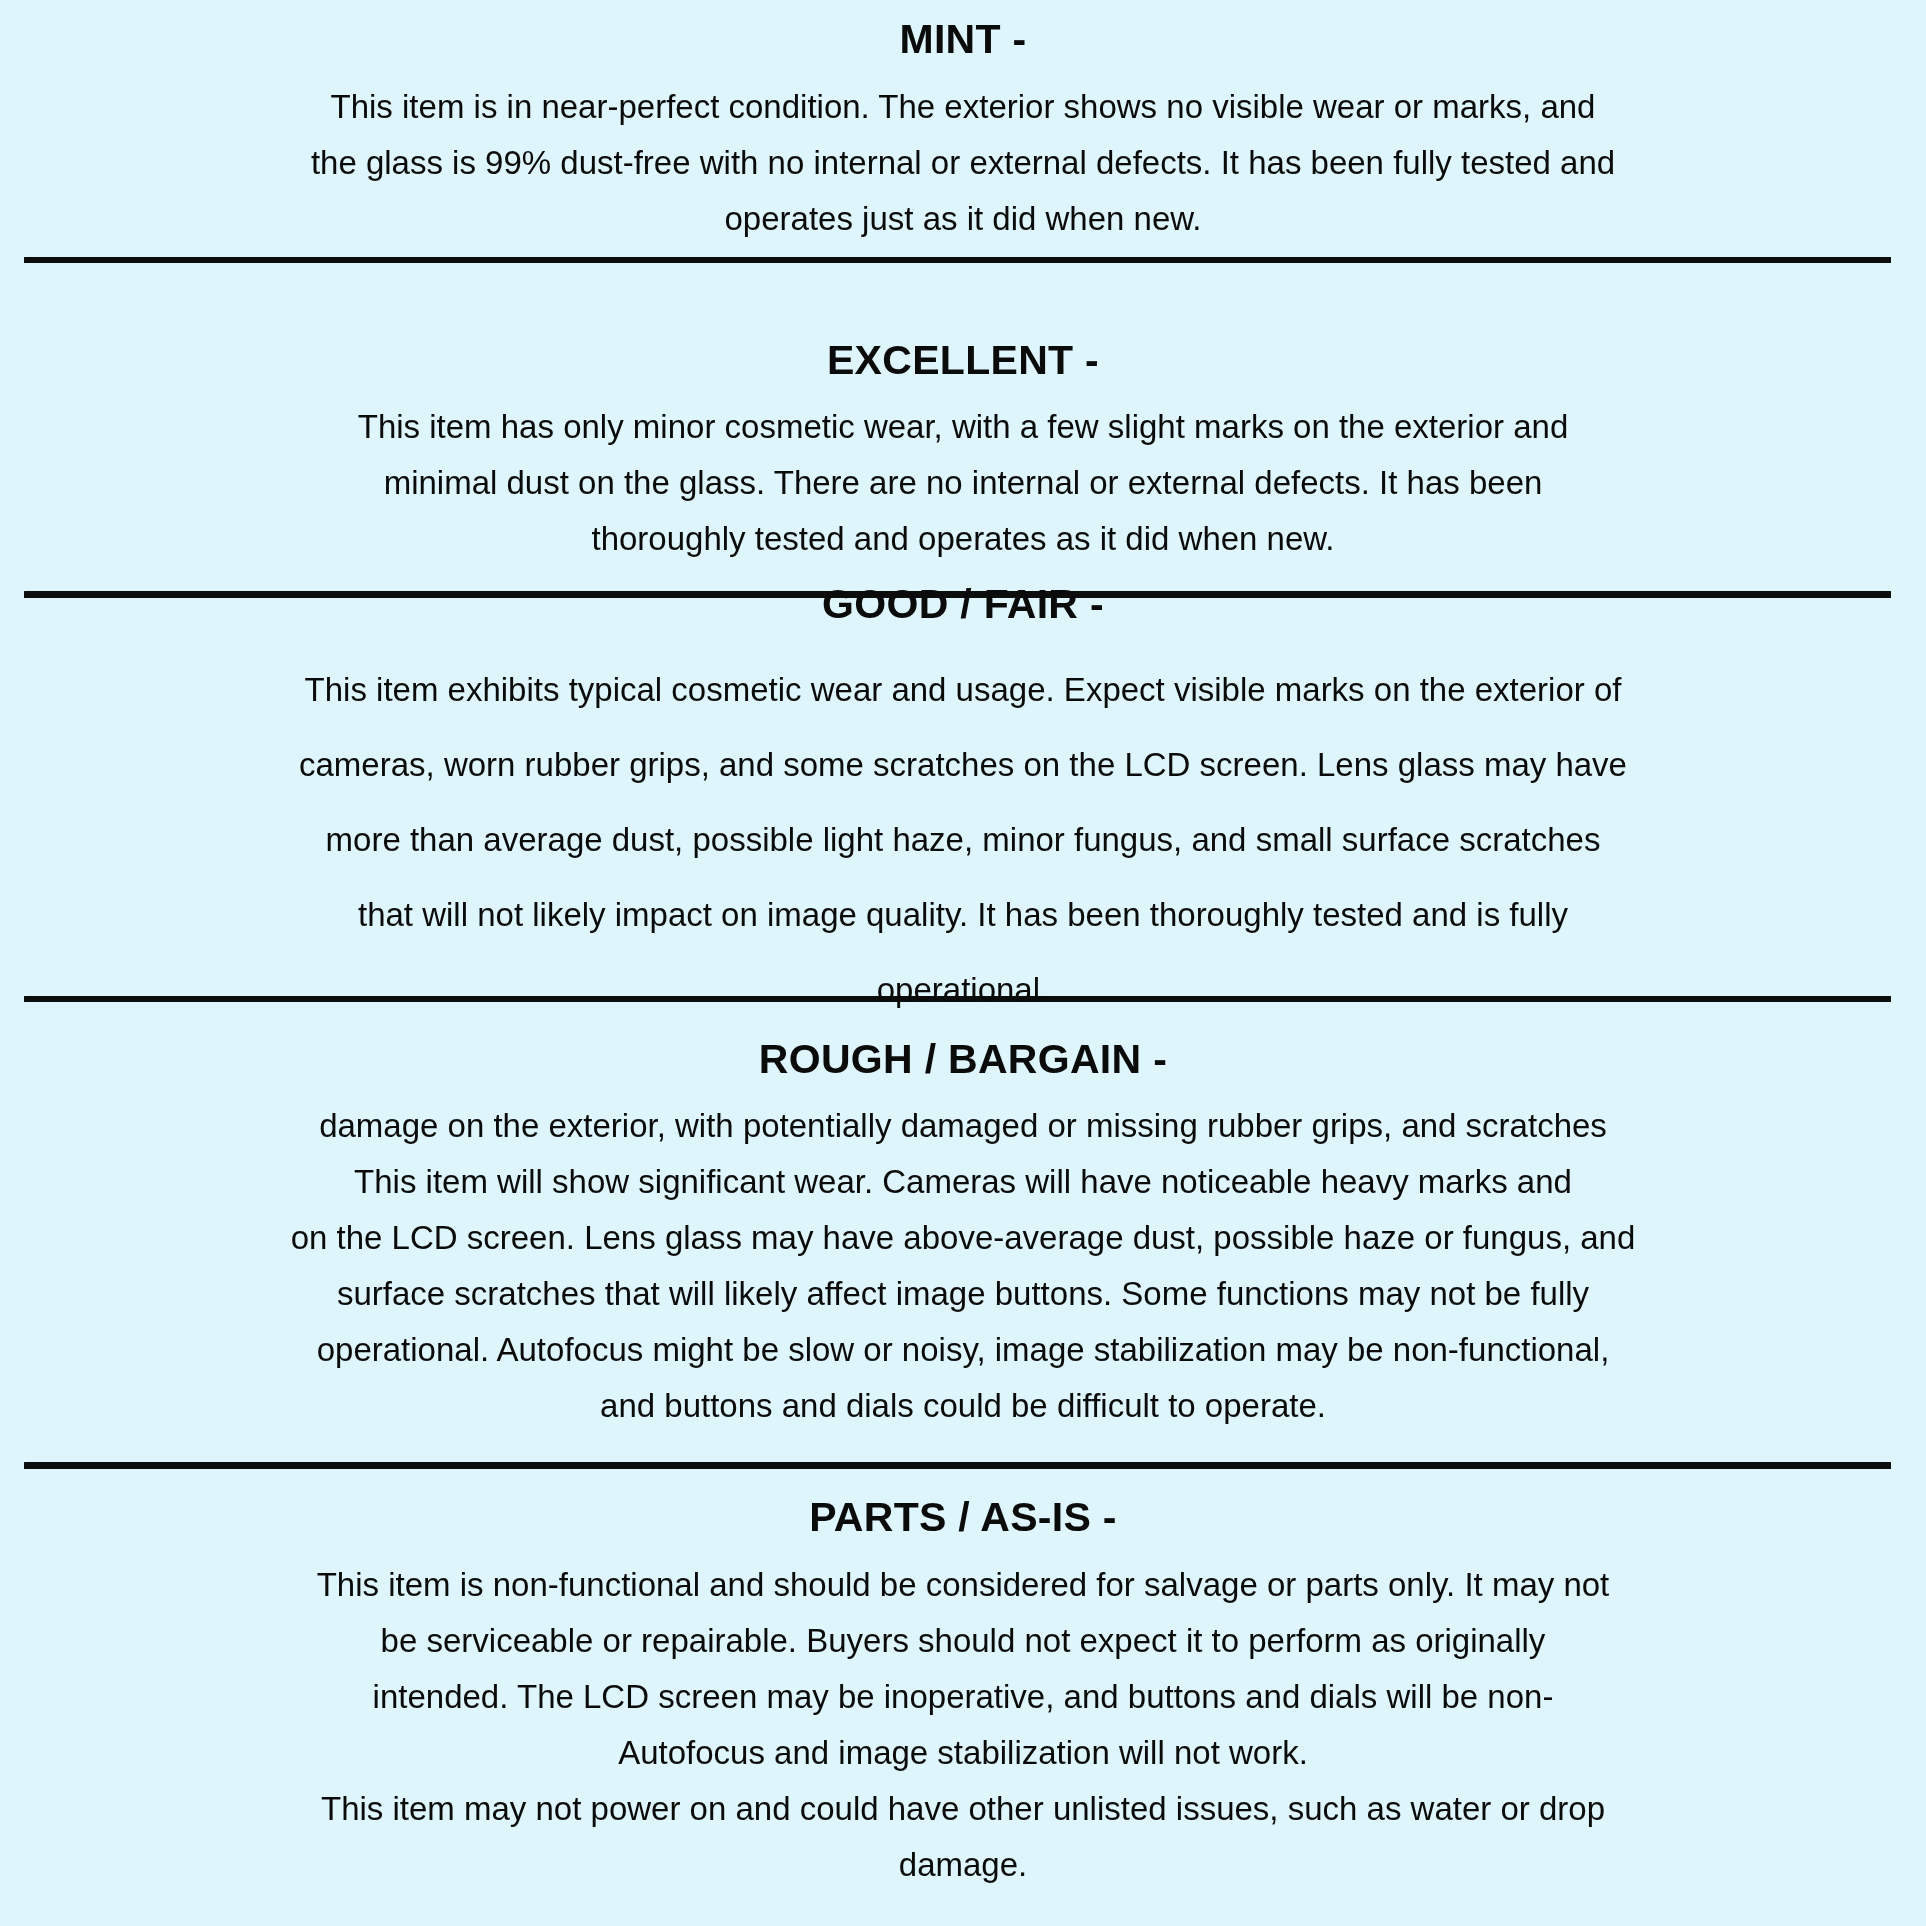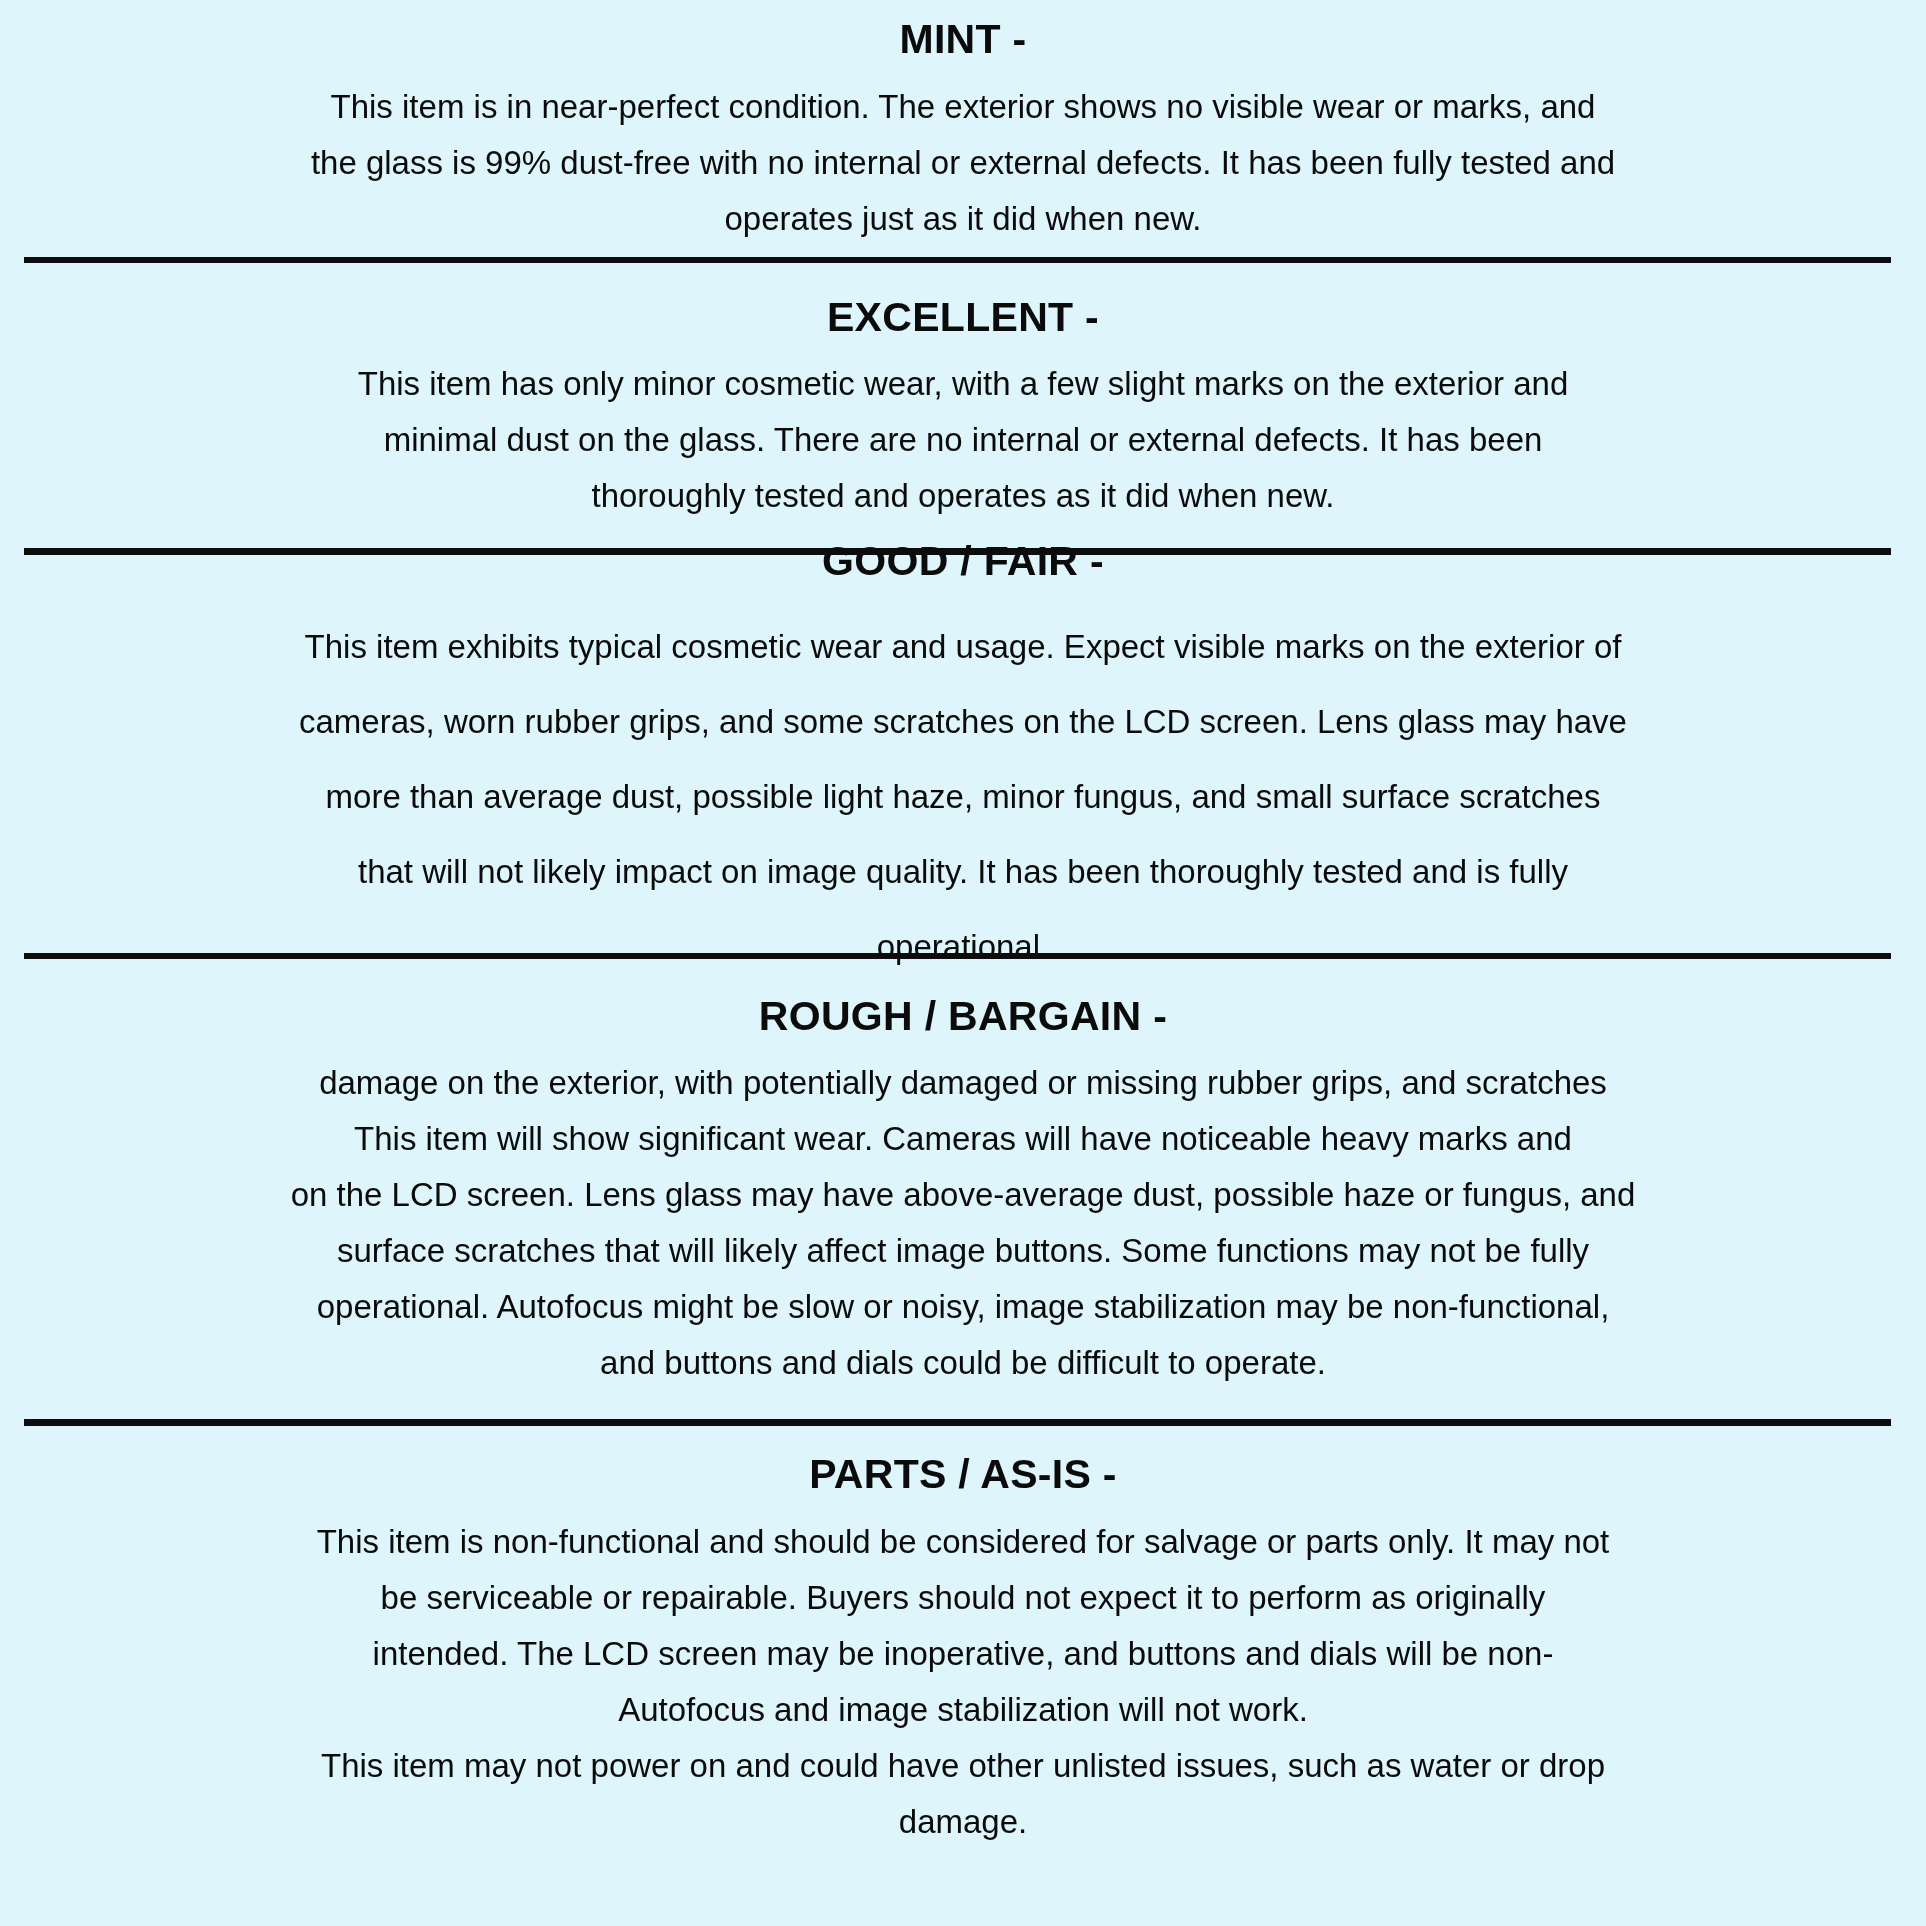--- a/index.html
+++ b/index.html
@@ -37,21 +37,21 @@
     white-space: nowrap;
   }
   .divider {
     height: 6.4px;
     background: #0D0D0D;
     margin: 0 35px 0 24.4px;
     border-radius: 0.6px;
   }
   
   #sec-mint          { height: 257px; }
-  #sec-excellent     { height: 285px; }
+  #sec-excellent     { height: 285px; margin-top: 43px; }
   #sec-good-fair     { height: 398px; gap: 19px; }
   #sec-rough-bargain { height: 460px; }
   #sec-parts-as-is   { height: 444px; }
 </style>
 </head>
 <body>
 
 <div id="canvas">
 
   <div class="section" id="sec-mint">

